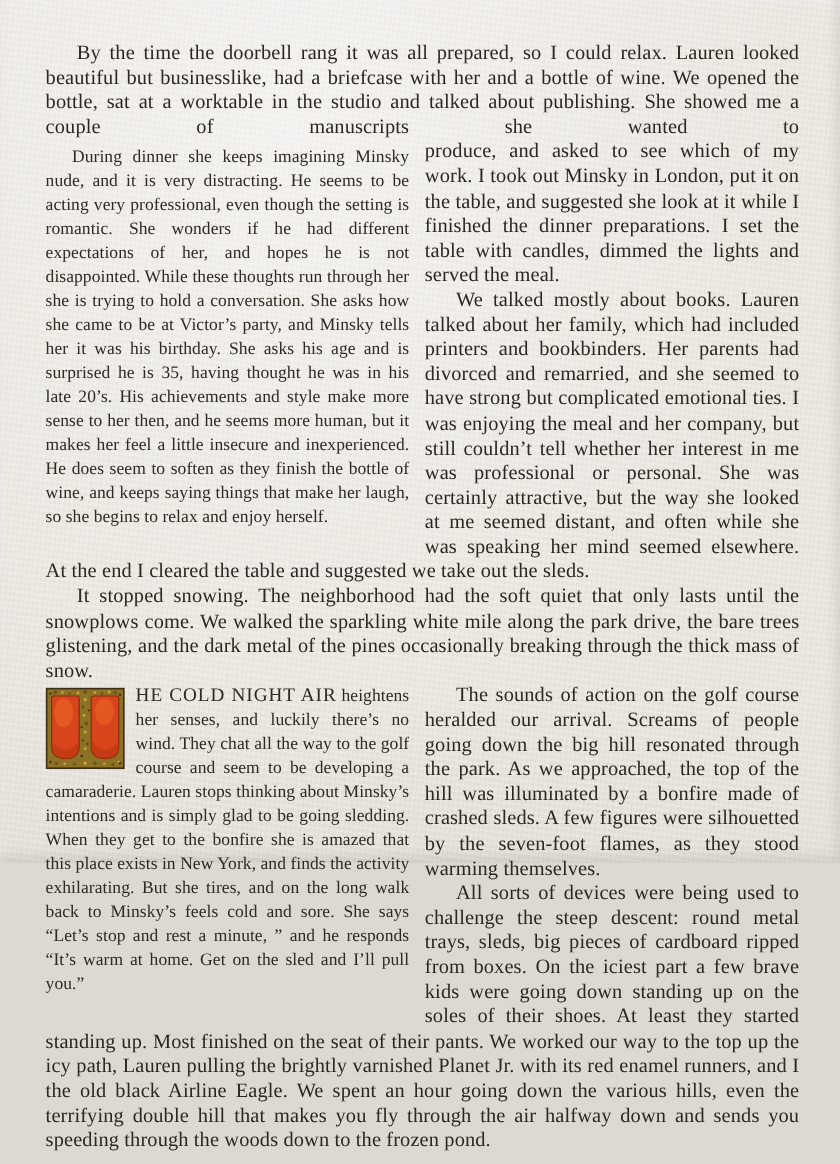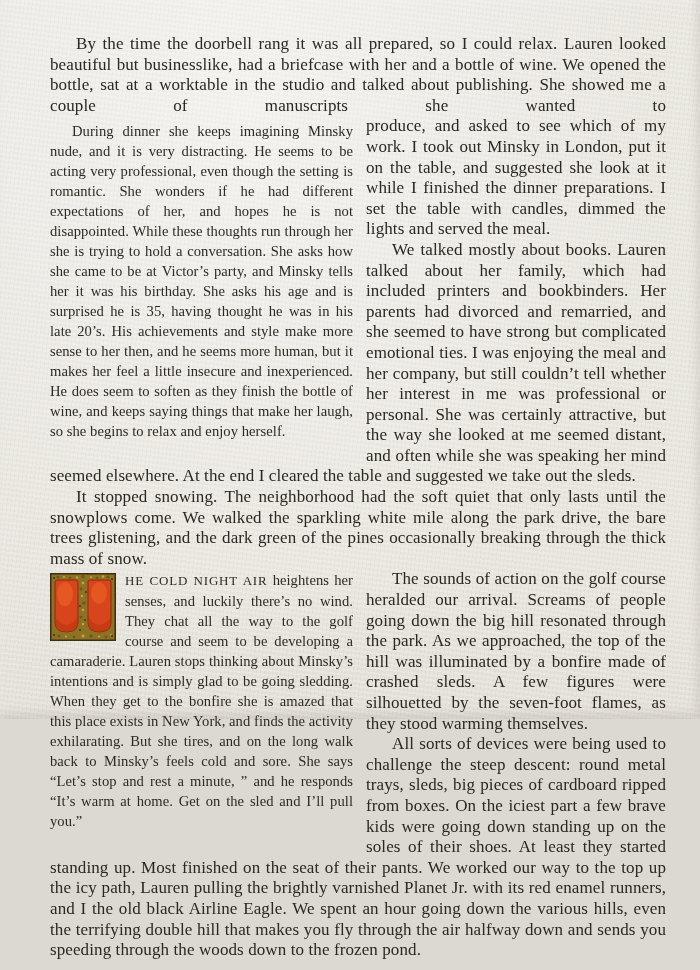--- a/index.html
+++ b/index.html
@@ -3,21 +3,21 @@
 <meta charset="utf-8">
 <style>
   html,body{margin:0;padding:0;}
   body{
     width:700px;height:970px;overflow:hidden;
     background:#dcd9d2;
   }
   .page{
     box-sizing:border-box;
     width:700px;height:719px;
-    padding:34px 34px 24px 50px;
+    padding:34px 34px 24px 38px;
     background-color:#e9e6df;
     background-image:
       radial-gradient(ellipse at 35% 15%, rgba(255,255,255,.45), rgba(255,255,255,0) 65%),
       repeating-linear-gradient(7deg, rgba(255,255,255,.20) 0 2px, rgba(0,0,0,0) 2px 5px),
       repeating-linear-gradient(97deg, rgba(176,170,158,.10) 0 1px, rgba(0,0,0,0) 1px 4px),
       linear-gradient(180deg,#eae7e1 0%, #e8e5de 80%, #e3e0d8 100%);
     box-shadow: inset -3px -5px 10px rgba(110,105,95,.18), inset 2px 2px 6px rgba(255,255,255,.35);
     font-family:"Liberation Serif","DejaVu Serif",serif;
     color:#2b2721;
   }
@@ -45,21 +45,21 @@
   }
   .inset-1 .inset-text{text-indent:22px;}
   .inset-2{margin-top:1px;margin-bottom:12px;}
   .dropcap{
     float:left;
     width:66px;height:68px;
     margin:3px 9px 2px 0;
     display:block;
   }
   .smallcaps{
-    font-size:13px;
+    font-size:16px;
     letter-spacing:.8px;
   }
   .it{}
   .visually-hidden{
     position:absolute;width:1px;height:1px;overflow:hidden;
     clip:rect(0 0 0 0);white-space:nowrap;
   }
 </style>
 </head>
 <body>
@@ -69,21 +69,21 @@
   <p class="body indent justify-last">By the time the doorbell rang it was all prepared, so I could relax. Lauren looked beautiful but businesslike, had a briefcase with her and a bottle of wine. We opened the bottle, sat at a worktable in the studio and talked about publishing. She showed me a couple of manuscripts she wanted to</p>
 
   <section>
     <aside class="inset inset-1">
       <p class="inset-text">During dinner she keeps imagining Minsky nude, and it is very distracting. He seems to be acting very professional, even though the setting is romantic. She wonders if he had different expectations of her, and hopes he is not disappointed. While these thoughts run through her she is trying to hold a conversation. She asks how she came to be at Victor’s party, and Minsky tells her it was his birthday. She asks his age and is surprised he is 35, having thought he was in his late 20’s. His achievements and style make more sense to her then, and he seems more human, but it makes her feel a little insecure and inexperienced. He does seem to soften as they finish the bottle of wine, and keeps saying things that make her laugh, so she begins to relax and enjoy herself.</p>
     </aside>
     <p class="body"><span>produce, and asked to see which of my work. I took out </span><span class="it">Minsky in London</span><span>, put it on the table, and suggested she look at it while I finished the dinner preparations. I set the table with candles, dimmed the lights and served the meal.</span></p>
     <p class="body indent">We talked mostly about books. Lauren talked about her family, which had included printers and bookbinders. Her parents had divorced and remarried, and she seemed to have strong but complicated emotional ties. I was enjoying the meal and her company, but still couldn’t tell whether her interest in me was professional or personal. She was certainly attractive, but the way she looked at me seemed distant, and often while she was speaking her mind seemed elsewhere. At the end I cleared the table and suggested we take out the sleds.</p>
   </section>
 
-  <p class="body indent clear">It stopped snowing. The neighborhood had the soft quiet that only lasts until the snowplows come. We walked the sparkling white mile along the park drive, the bare trees glistening, and the dark green of the pines occasionally breaking through the thick mass of snow.</p>
+  <p class="body indent clear">It stopped snowing. The neighborhood had the soft quiet that only lasts until the snowplows come. We walked the sparkling white mile along the park drive, the bare trees glistening, and the dark metal of the pines occasionally breaking through the thick mass of snow.</p>
 
   <section>
     <aside class="inset inset-2">
       <span class="dropcap">
         <svg width="66" height="68" viewBox="0 0 66 68" xmlns="http://www.w3.org/2000/svg" aria-hidden="true">
           <rect x="0" y="0" width="66" height="68" fill="#3a2e16"></rect>
           <rect x="1.5" y="1.5" width="63" height="65" fill="#8d7226"></rect>
           <g fill="#6b561c">
             <circle cx="8" cy="4" r="1.6"></circle>
               <circle cx="20" cy="5" r="1.2"></circle>

